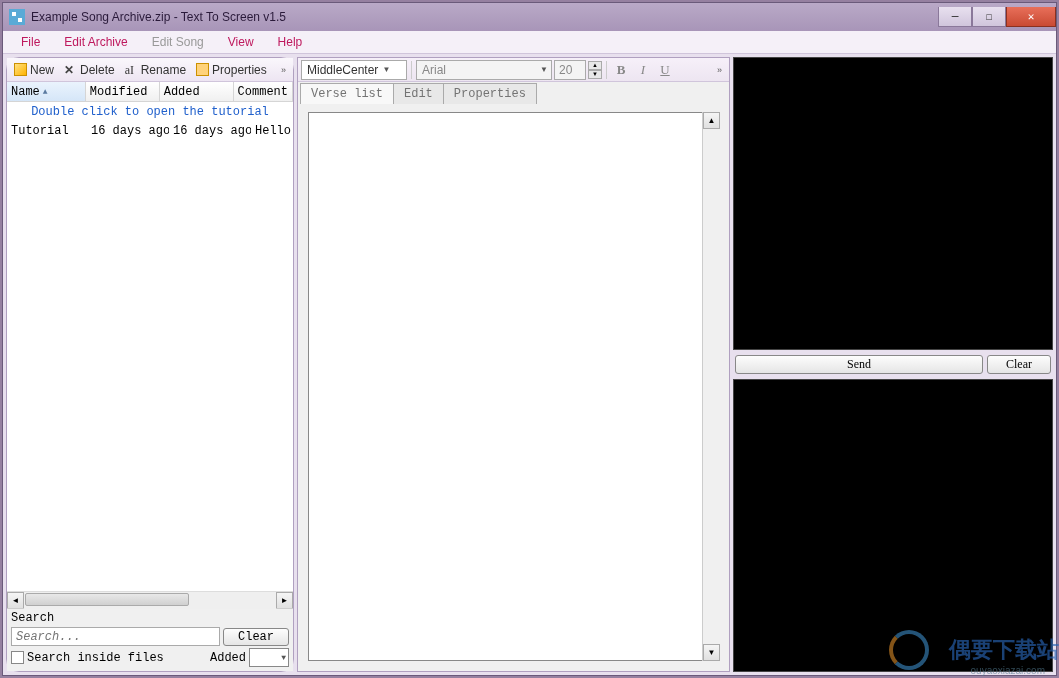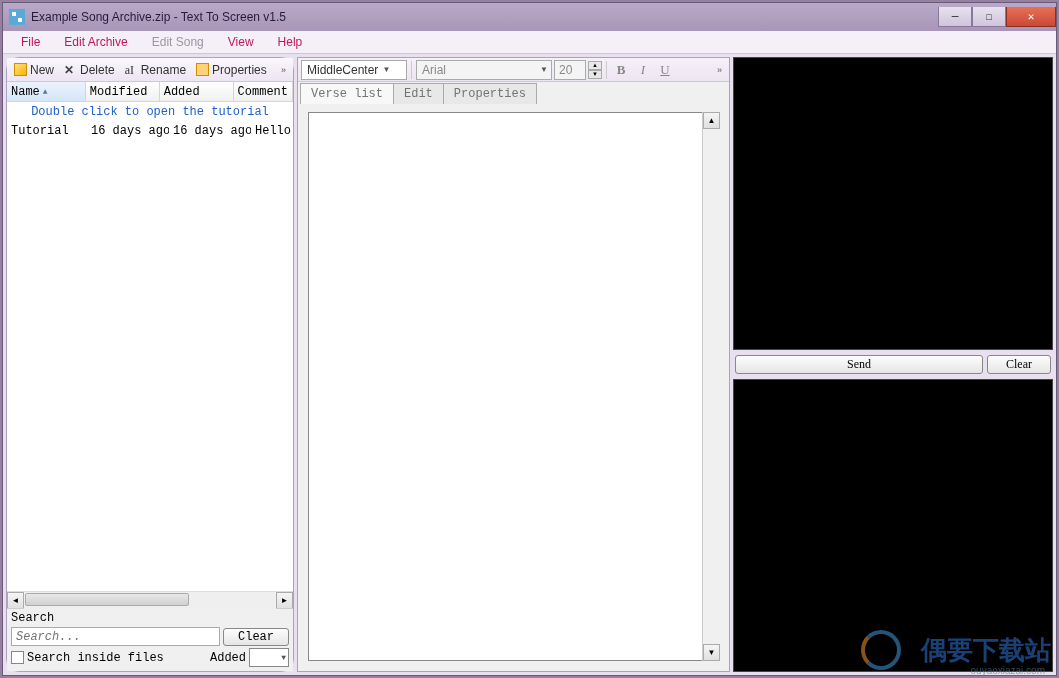--- a/index.html
+++ b/index.html
@@ -239,22 +239,22 @@
 .preview { flex: 1; background: #000; border: 1px solid #444; }
 .btn-row { display: flex; padding: 5px 2px; gap: 4px; }
 .btn-row .btn { font-family: Liberation Serif, serif; }
 .btn-row .send-btn { flex: 1; }
 .checkbox {
   width: 13px; height: 13px; background: #fff;
   border: 1px solid #888;
   display: inline-block;
 }
 .watermark {
-  position: absolute; bottom: 8px; right: 8px;
-  font-size: 26px; font-weight: bold;
+  position: absolute; bottom: 8px; right: 0;
+  font-size: 22px; font-weight: bold;
   color: rgba(40,100,180,0.65);
   display: flex; align-items: center; gap: 20px;
   pointer-events: none;
 }
 .watermark-sub {
   position: absolute; bottom: 2px; right: 14px;
   font-size: 10px; color: rgba(80,120,140,0.6);
   pointer-events: none;
 }
 .wm-icon {

